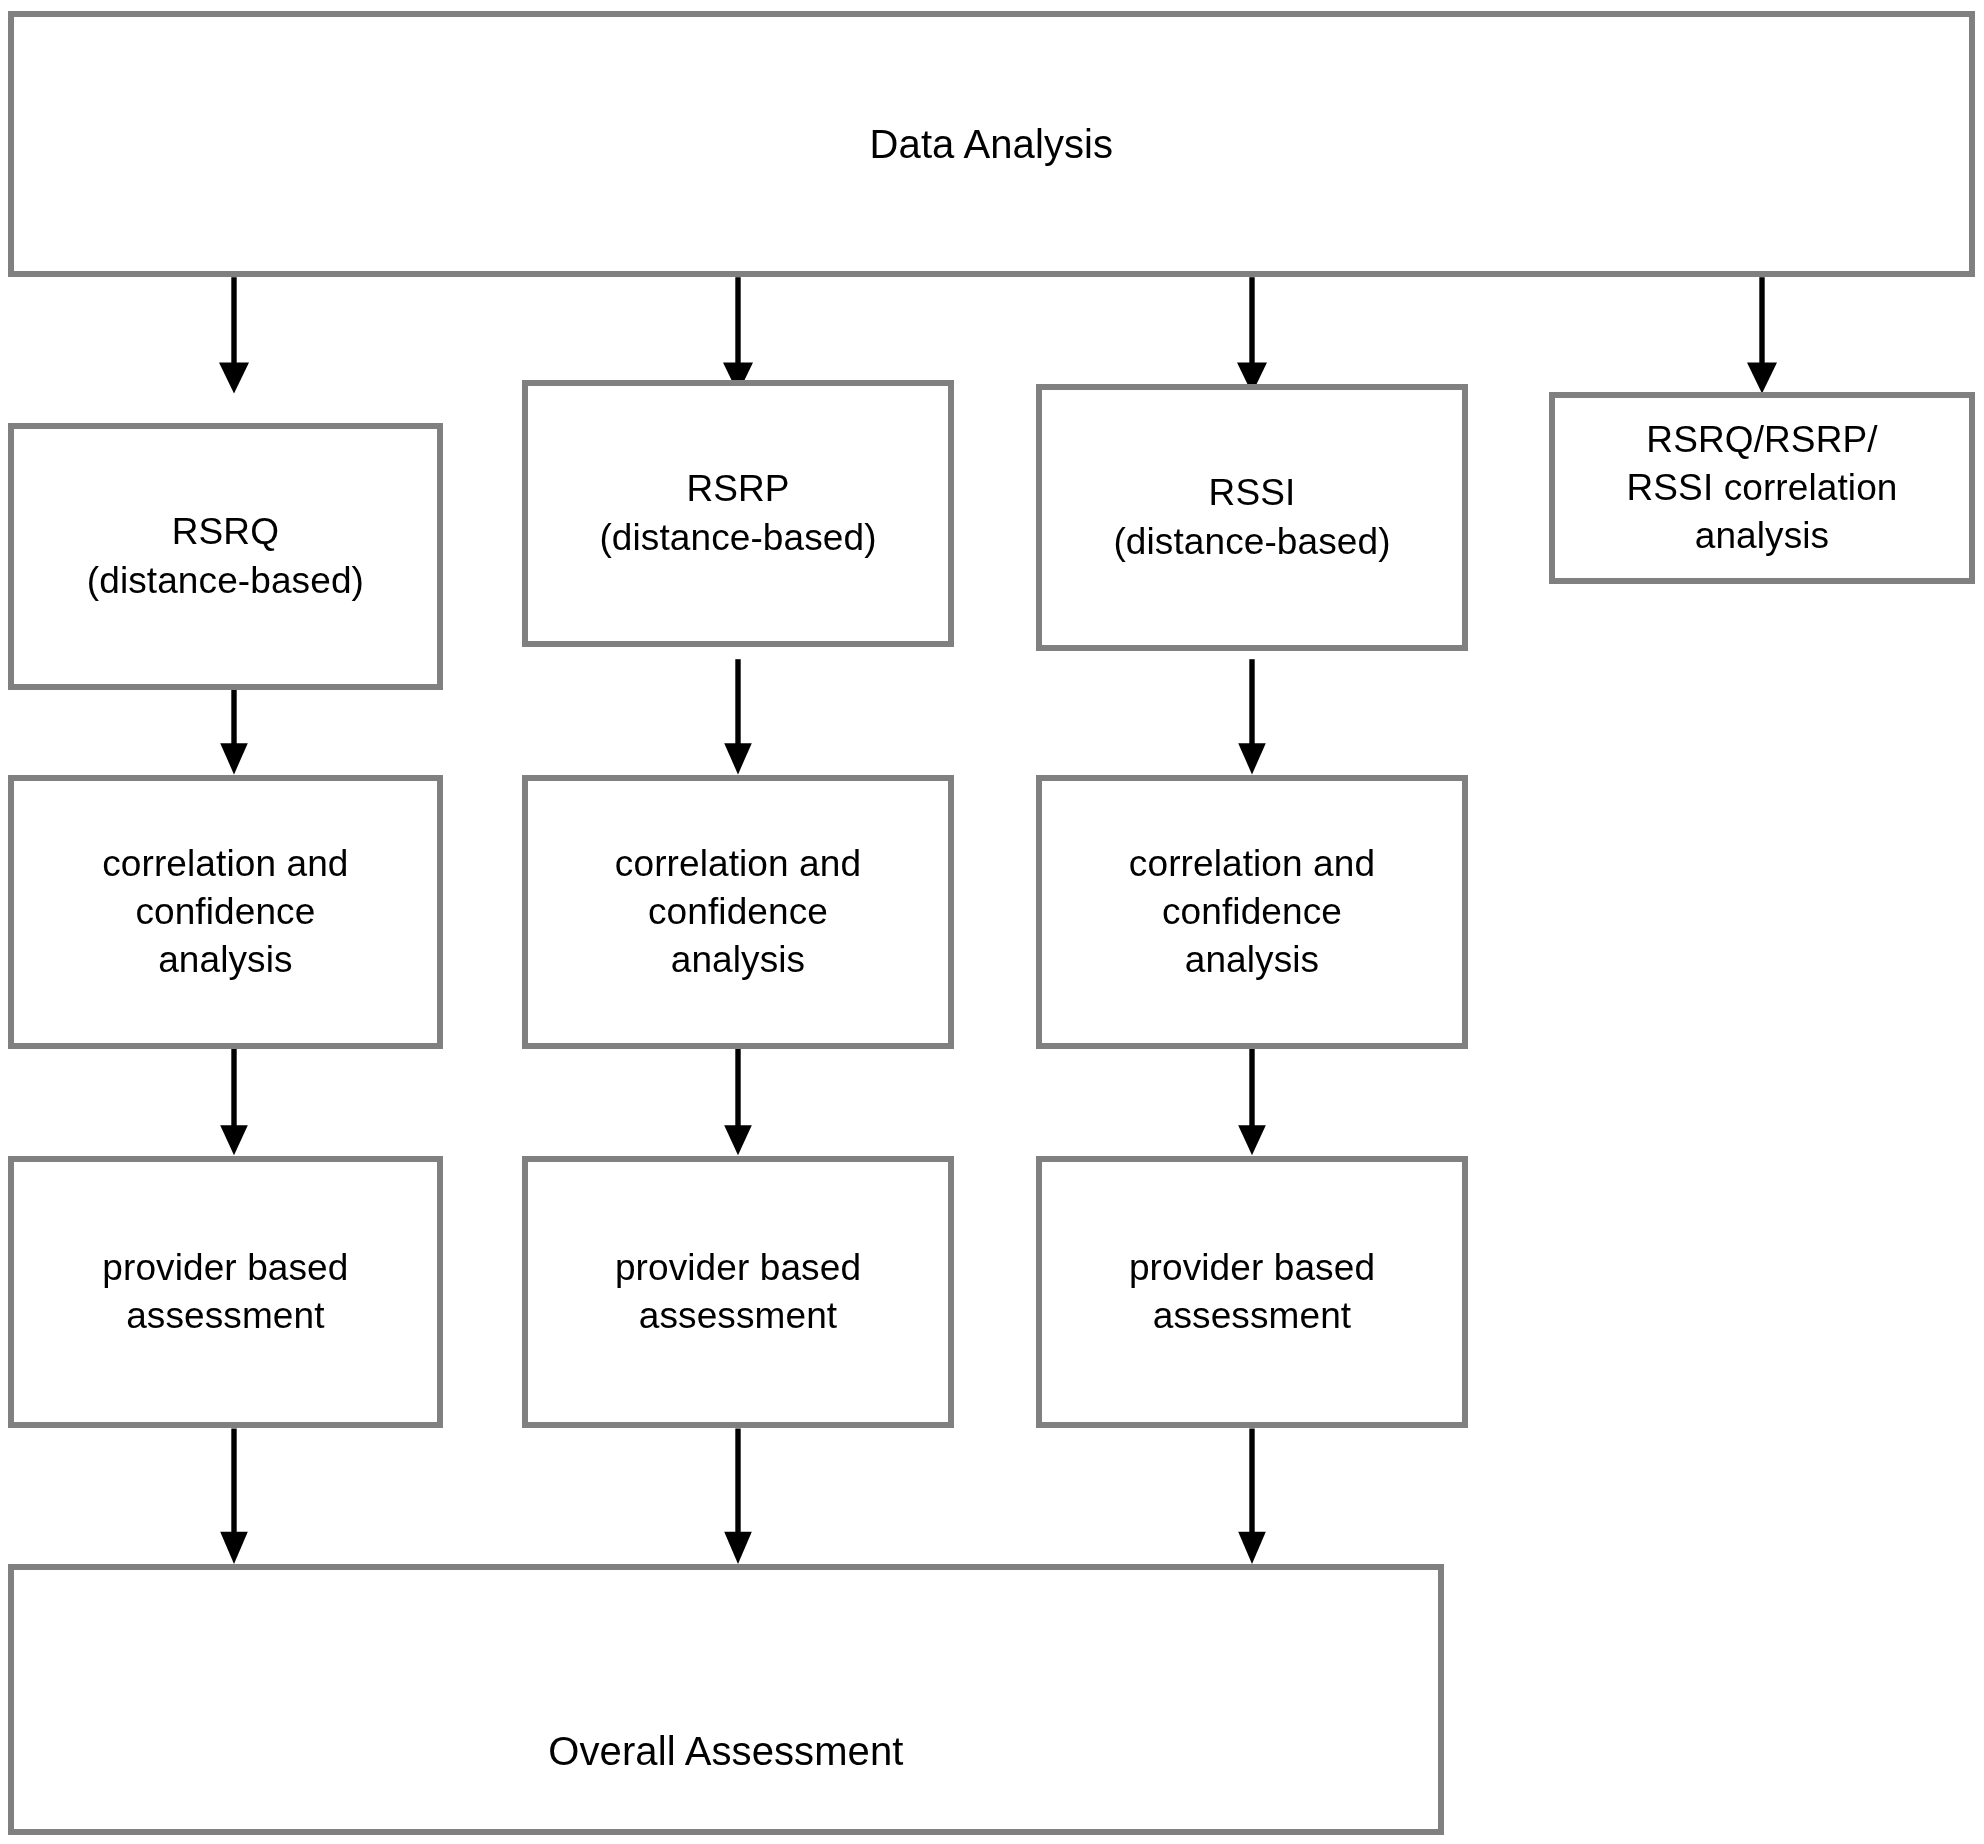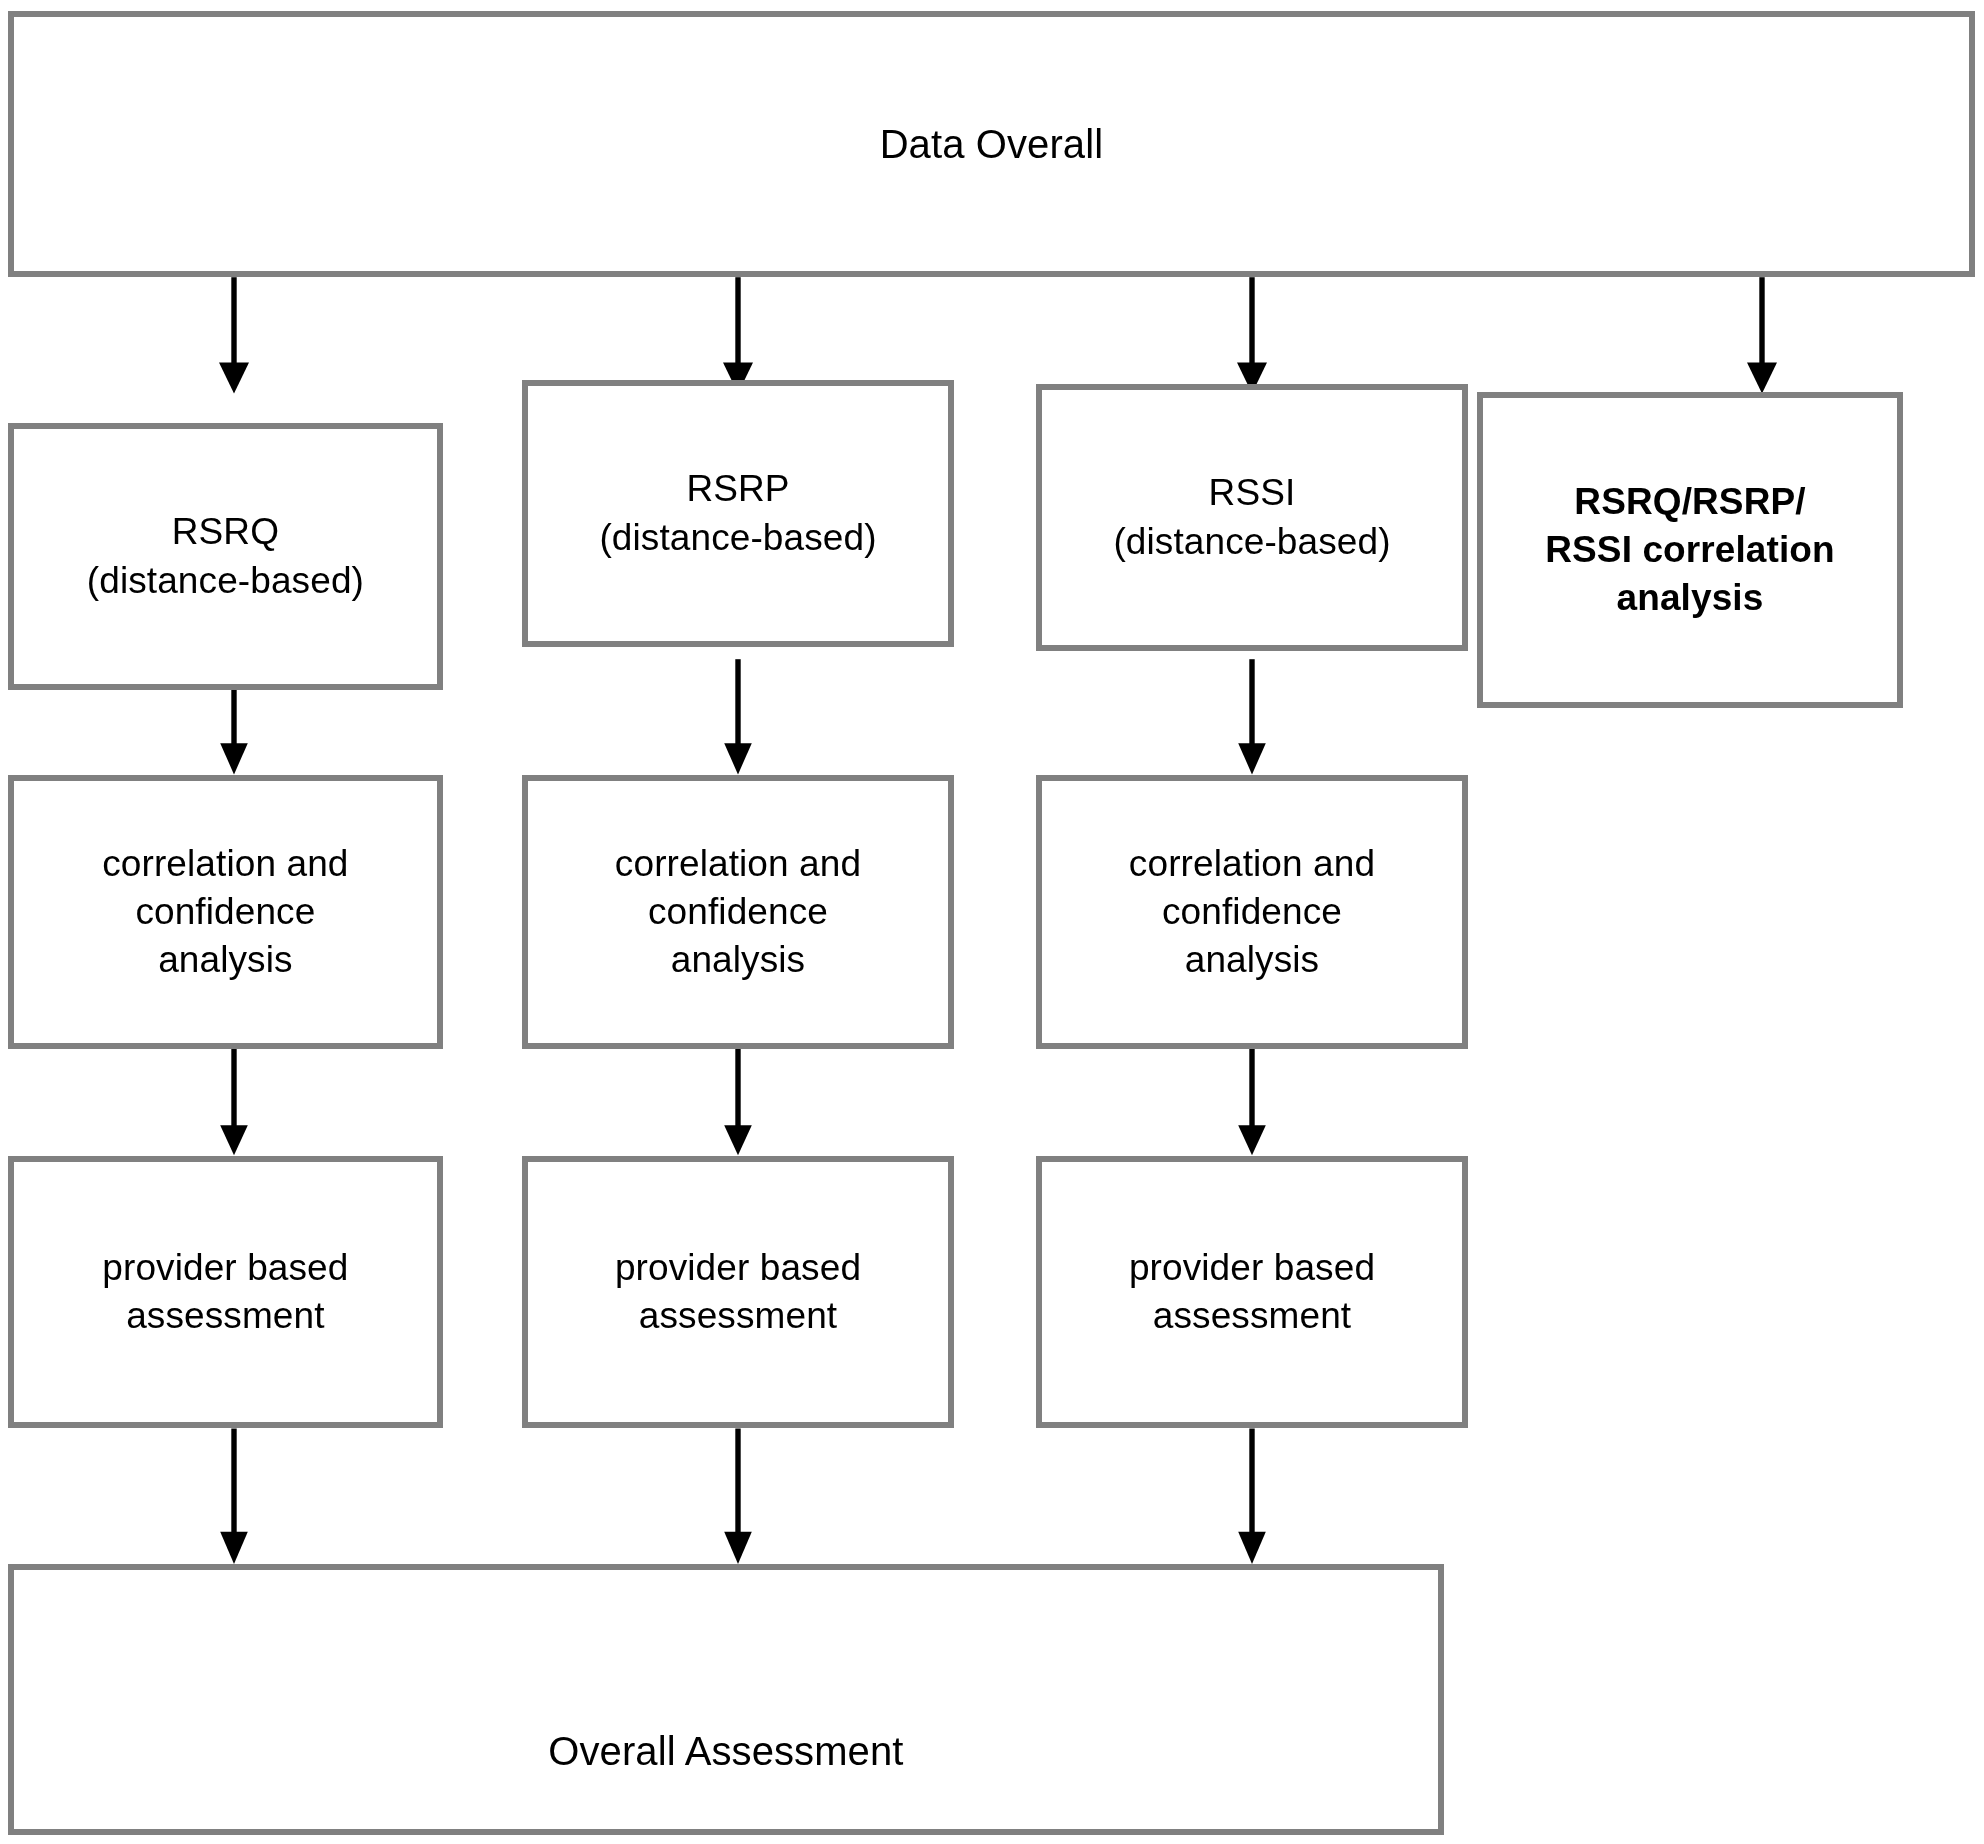--- a/index.html
+++ b/index.html
@@ -128,36 +128,36 @@
     </svg>
   </div>
   <div class="arrow" style="left:1225px; top:1428px;">
     <svg width="54" height="139" viewBox="0 0 90 230">
       <line x1="45" y1="0" x2="45" y2="182" stroke="#000000" stroke-width="9"></line>
       <polygon points="22,172 68,172 45,226" fill="#000000"></polygon>
     </svg>
   </div>
 
   <div class="node banner" style="left:7.9px; top:11px; width:1967px; height:266px;">
-    <span class="label">Data Overall</span>
+    <span class="label">Data Analysis</span>
   </div>
 
   <div class="node" style="left:7.9px; top:392px; width:435px; height:267px;margin-top:31px;">
     <span class="label">RSRQ
 (distance-based)</span>
   </div>
   <div class="node" style="left:522px; top:380px; width:432px; height:267px;">
     <span class="label">RSRP
 (distance-based)</span>
   </div>
   <div class="node" style="left:1036px; top:384px; width:432px; height:267px;">
     <span class="label">RSSI
 (distance-based)</span>
   </div>
-  <div class="node" style="left:1477px; top:392px; width:426px; height:316px;font-weight:bold;">
+  <div class="node" style="left:1549px; top:392px; width:426px; height:192px;">
     <span class="label">RSRQ/RSRP/
 RSSI correlation
 analysis</span>
   </div>
 
   <div class="node" style="left:7.9px; top:775px; width:435px; height:274px;">
     <span class="label">correlation and
 confidence
 analysis</span>
   </div>

